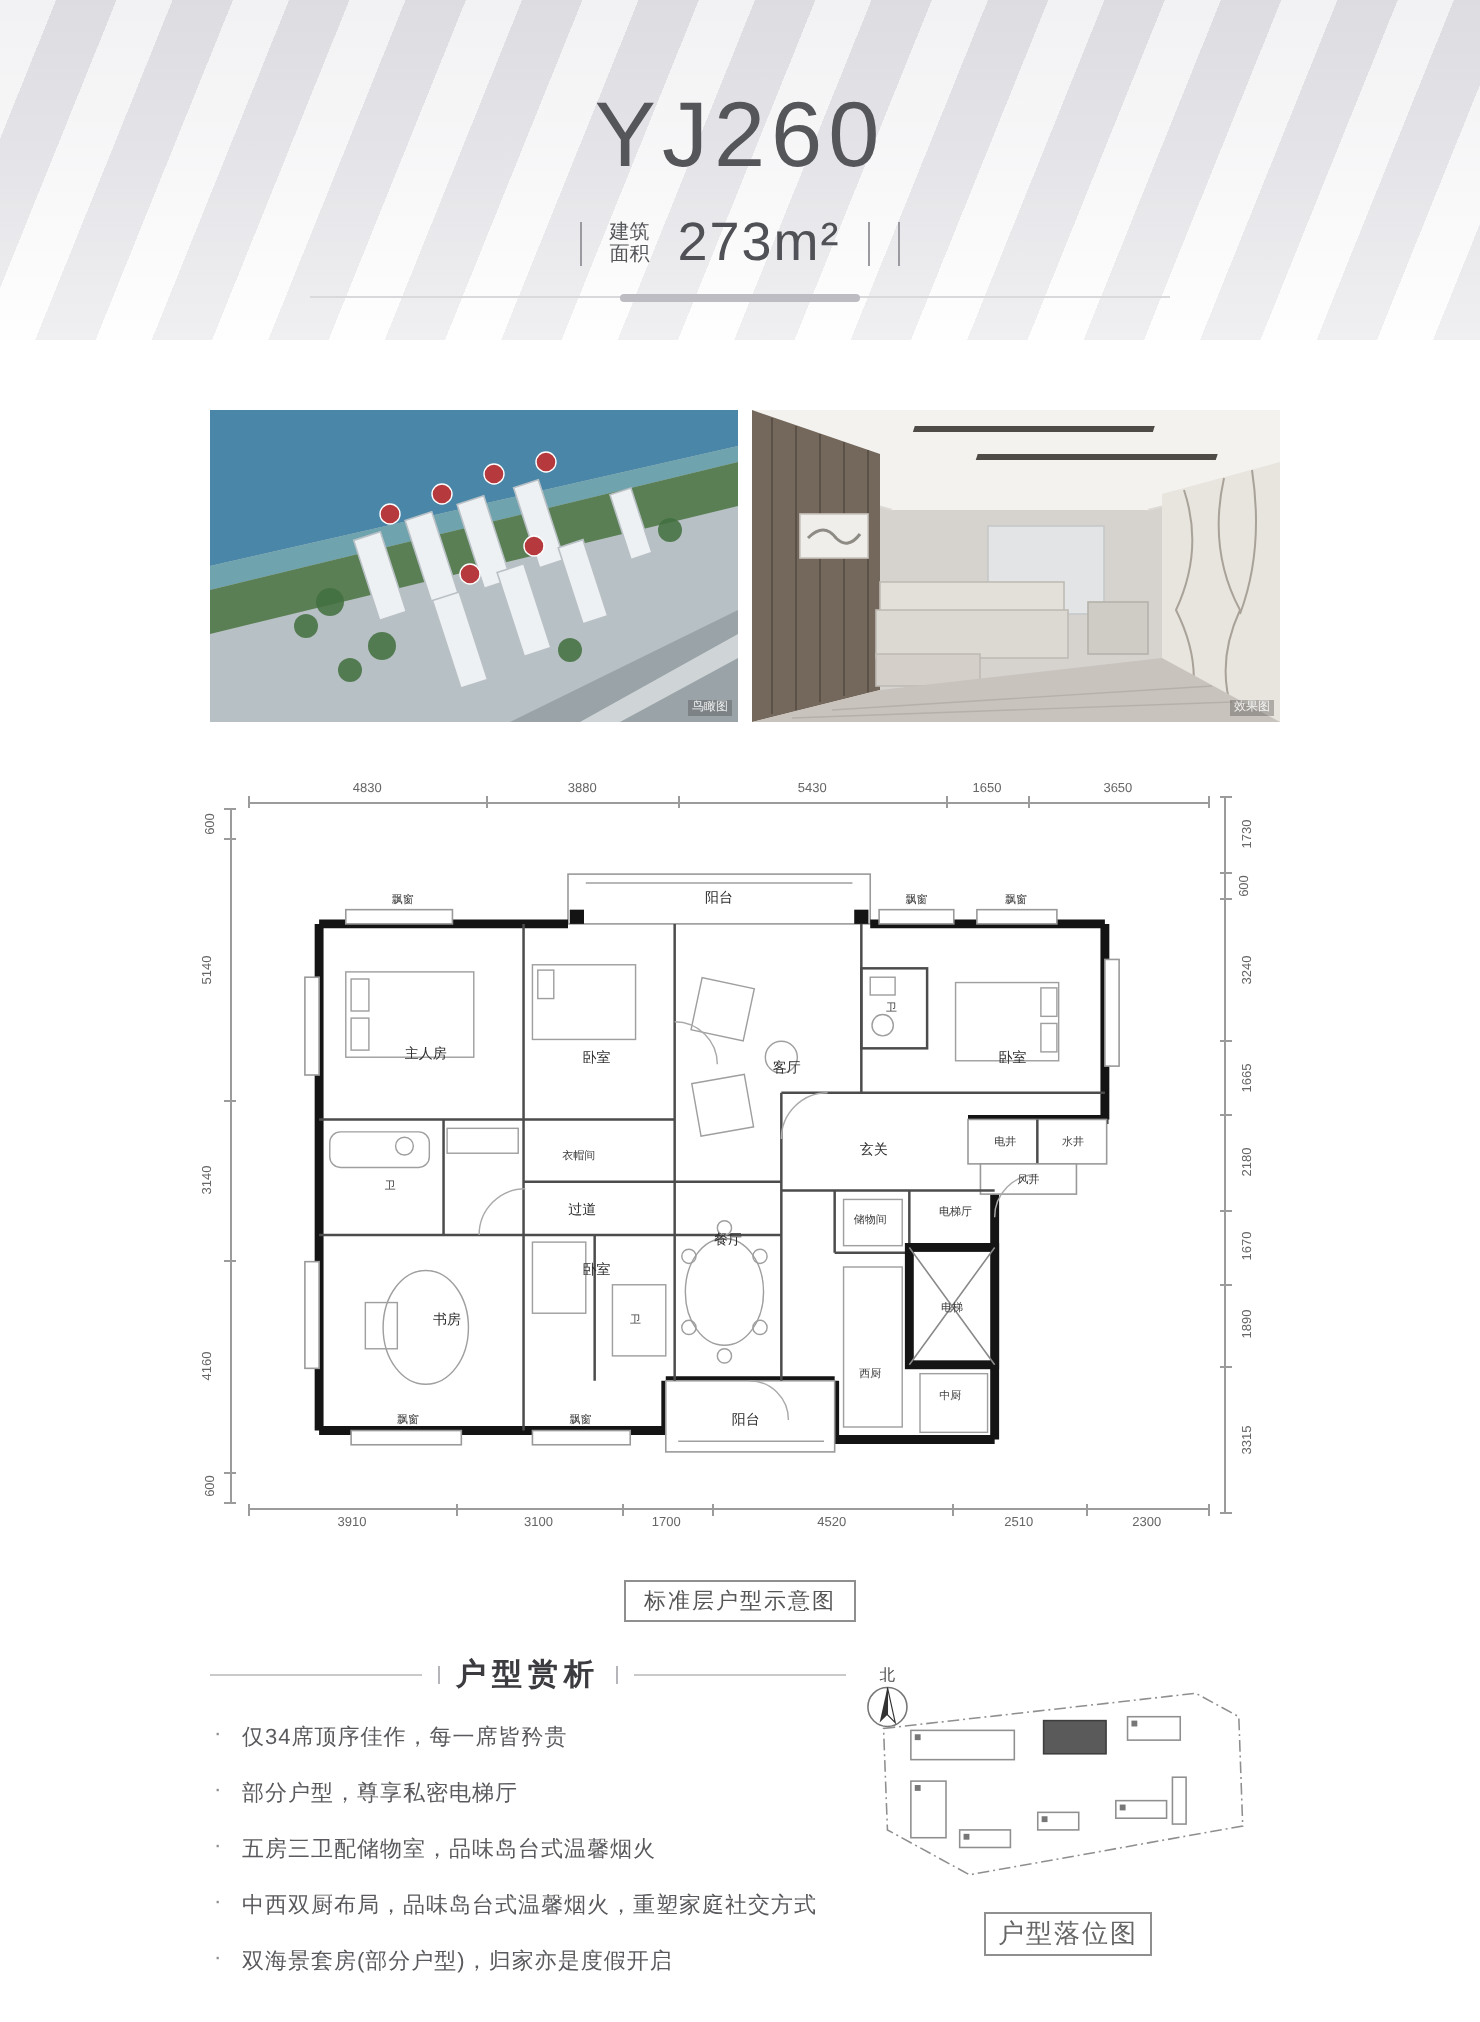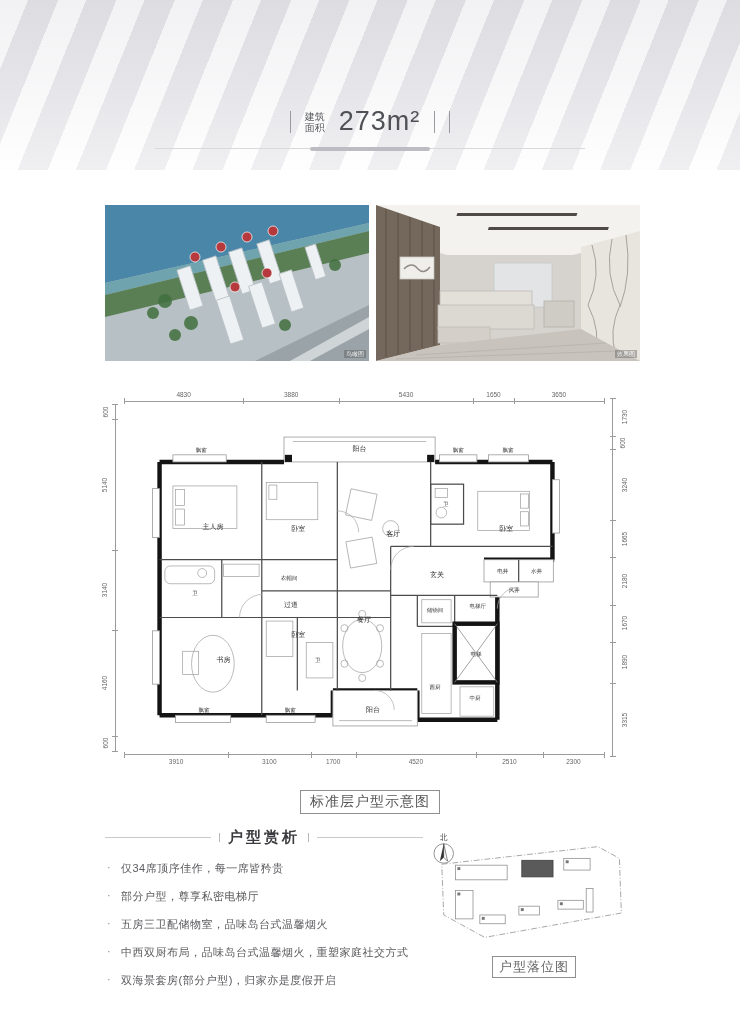--- a/index.html
+++ b/index.html
@@ -70,21 +70,21 @@
   #dim-left .dim { right: 5px; transform: translateY(-50%) rotate(-90deg); }
   #dim-right .dim { left: 5px; transform: translateY(-50%) rotate(-90deg); }
   .tick { position: absolute; background: #9b9b9b; }
   #dim-top .tick { bottom: -2px; width: 1px; height: 6px; }
   #dim-bottom .tick { top: -2px; width: 1px; height: 6px; }
   #dim-left .tick { right: -2px; height: 1px; width: 6px; }
   #dim-right .tick { left: -2px; height: 1px; width: 6px; }
   .plan-caption { position: absolute; top: 790px; left: 0; width: 740px; text-align: center; }
   .cap-box {
     display: inline-block; border: 1px solid #8f8f8f; padding: 2px 9px;
-    font-size: 14px; color: #555; letter-spacing: 1px; background: #fff;
+    font-size: 11px; color: #555; letter-spacing: 1px; background: #fff;
   }
   
   .bottom { position: absolute; top: 828px; left: 105px; width: 540px; display: flex; }
   .analysis { width: 318px; }
   .analysis-head { display: flex; align-items: center; gap: 8px; margin-bottom: 14px; justify-content: space-between; }
   .rule { flex: 1; height: 1px; background: #c9c9cc; }
   .rule-tick { width: 1px; height: 9px; background: #b5b5ba; }
   .analysis-title {
     font-family: "DejaVu Serif", "Liberation Serif", serif;
     font-size: 15px; font-weight: bold; color: #3c3c40; letter-spacing: 3px;
@@ -104,20 +104,21 @@
   .wall { stroke: #141414; stroke-width: 5; fill: none; }
   .iw   { stroke: #4c4c4c; stroke-width: 1.4; fill: none; }
   .win  { stroke: #9a9a9a; stroke-width: .9; fill: #fff; }
   .fur  { stroke: #9f9f9f; stroke-width: .8; fill: none; }
   .arc  { stroke: #aaa; stroke-width: .8; fill: none; }
 </style>
 </head>
 <body>
 
 <div class="banner">
+  <div class="page-title">YJ260</div>
   <div class="spec-row">
     <div class="spec-bar"></div>
     <div class="area-label">
       <div>建筑</div>
       <div>面积</div>
     </div>
     <div class="area-value">273m²</div>
     <div class="spec-bar"></div>
     <div class="spec-bar"></div>
   </div>

